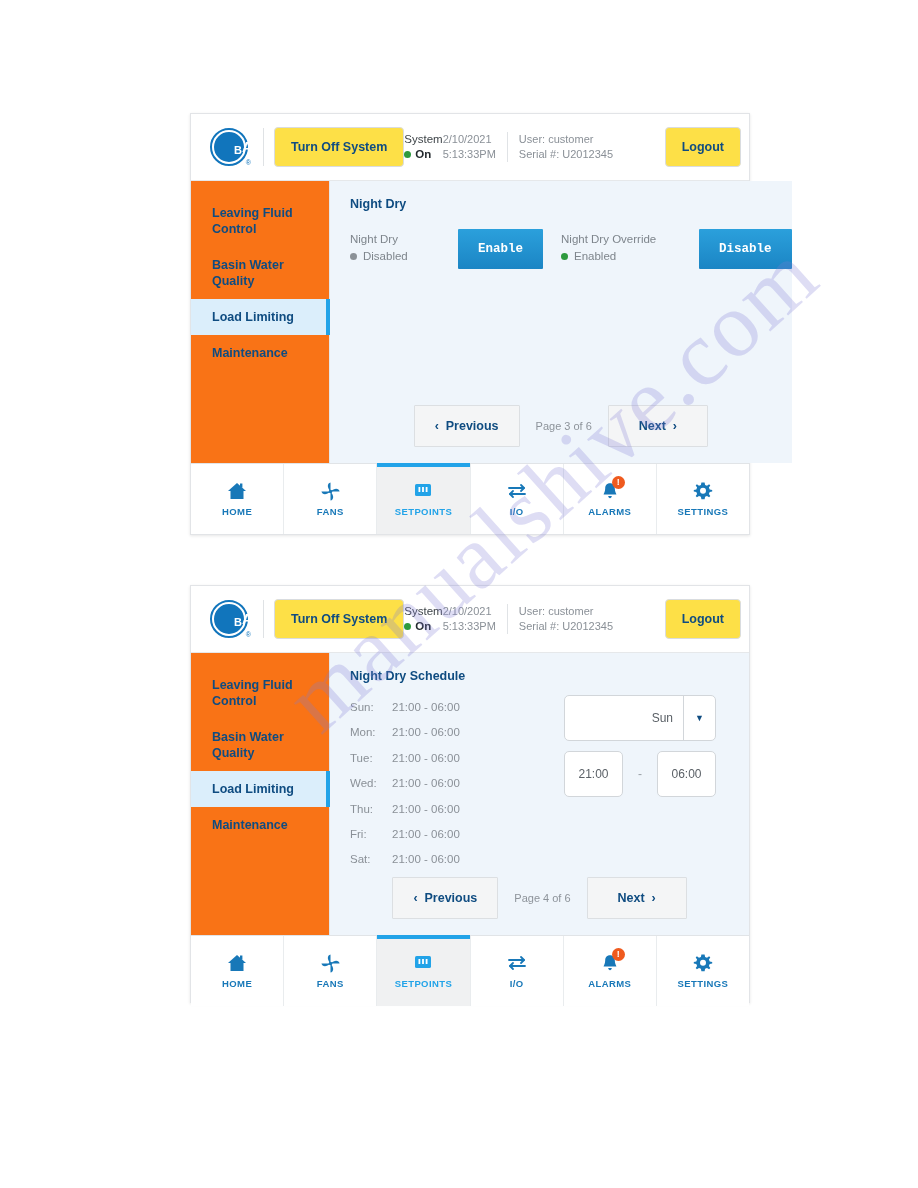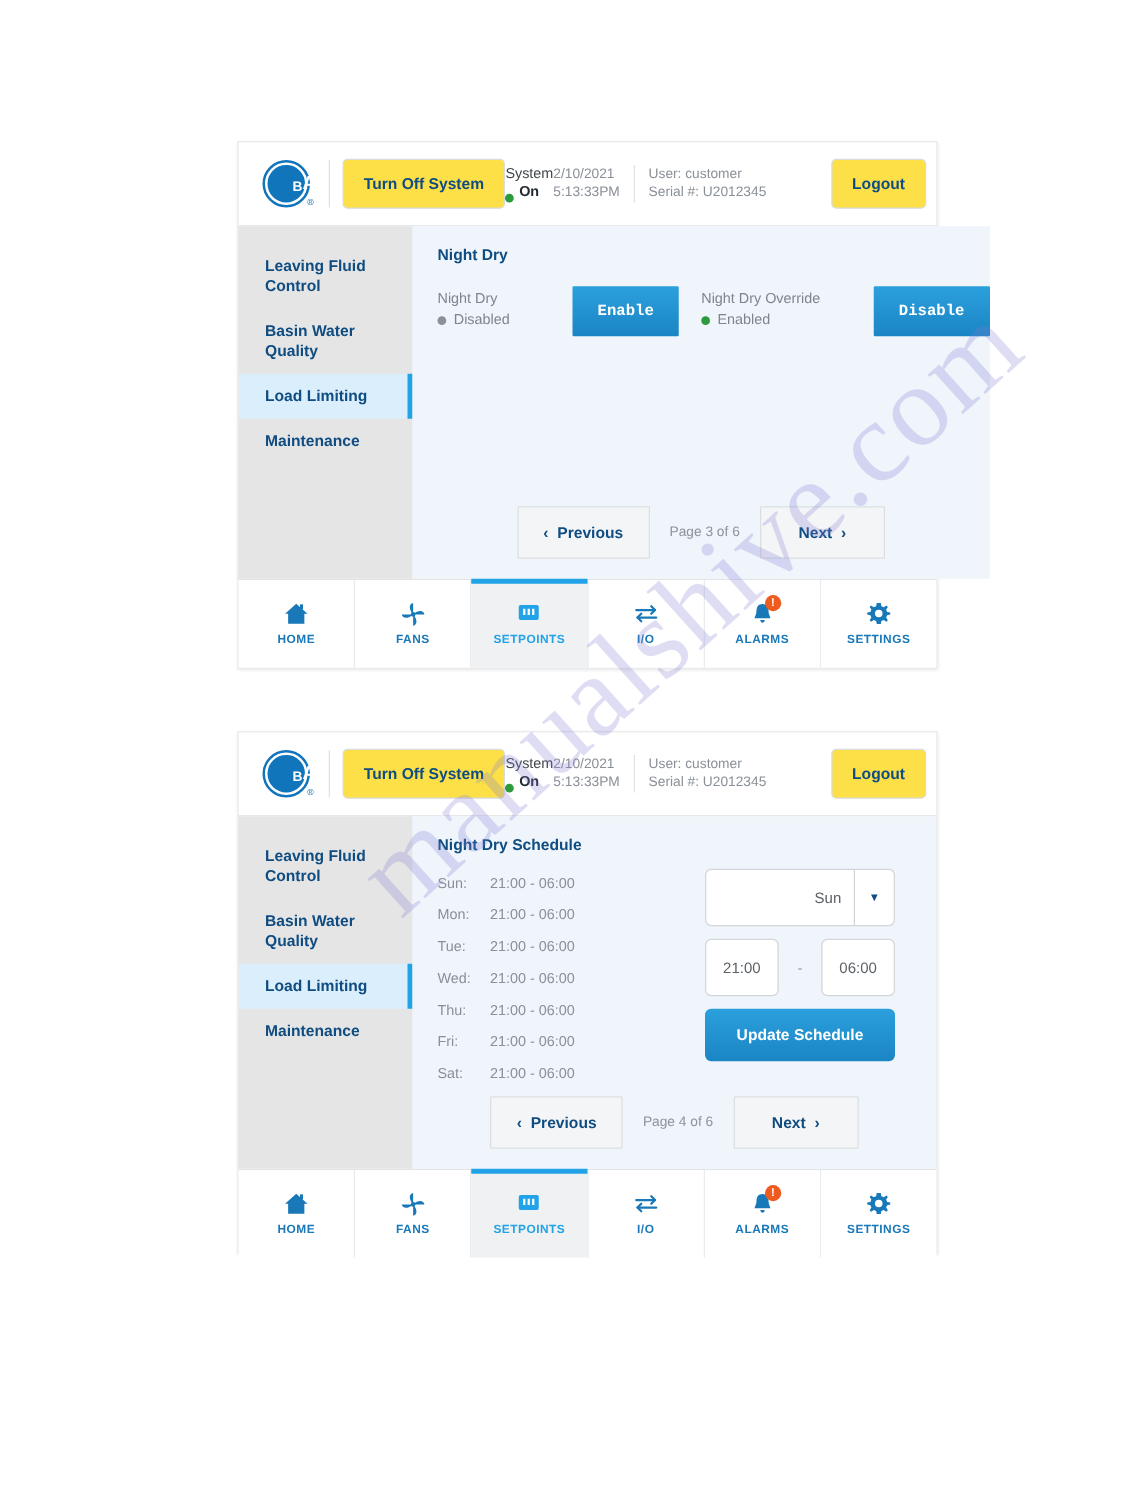--- a/index.html
+++ b/index.html
@@ -116,42 +116,42 @@
     white-space: nowrap;
     font-family: "Liberation Sans", sans-serif;
   }
   .sysblock {
     font-size: 11.5px;
     line-height: 15px;
     color: #3a3f44;
     flex: 0 0 auto;
   }
   .sysblock .l1 { color: #3f4549; }
-  .sysblock .l2 { font-weight: bold; color: #23292e; display:flex; align-items:flex-end; gap:4px;}
+  .sysblock .l2 { font-weight: bold; color: #23292e; display:flex; align-items:center; gap:4px;}
   .dot { width: 7px; height: 7px; border-radius: 50%; display: inline-block; flex: 0 0 auto;}
   .dot.green { background: #2e9a3e; }
   .dot.gray  { background: #8b9197; }
   .meta {
     padding-left: 0px;
     font-size: 11px;
     line-height: 15px;
     color: #8a9097;
     flex: 0 0 auto;
   }
   .meta-sep {
     width: 1px; height: 30px; background: #e0e3e6; margin: 0 11px;
     flex: 0 0 auto;
   }
   .hdr-spacer { flex: 1 1 auto; }
 
   
   .appbody { display: flex; height: 282px; }
   .sidebar {
     width: 139px;
-    background: #e5e5e5;
+    background: #f97316;
     border-right: 1px solid #e3e6e9;
     padding-top: 14px;
     flex: 0 0 auto;
   }
   .side-item {
     position: relative;
     padding: 10px 0 10px 21px;
     font-size: 12.5px;
     font-weight: bold;
     color: #0f4c81;
@@ -568,21 +568,20 @@
           <div class="sched-form">
             <div class="select-box">
               <span class="val">Sun</span>
               <span class="arrow">▼</span>
             </div>
             <div class="time-row">
               <div class="time-box">21:00</div>
               <div class="time-dash">-</div>
               <div class="time-box">06:00</div>
             </div>
-            <button class="btn-update">Update Schedule</button>
           </div>
         </div>
 
         <div class="pager">
           <button class="pg-btn">‹&nbsp; <span>Previous</span></button>
           <div class="pg-label">Page 4 of 6</div>
           <button class="pg-btn"><span>Next</span> &nbsp;›</button>
         </div>
       </div>
     </div>

